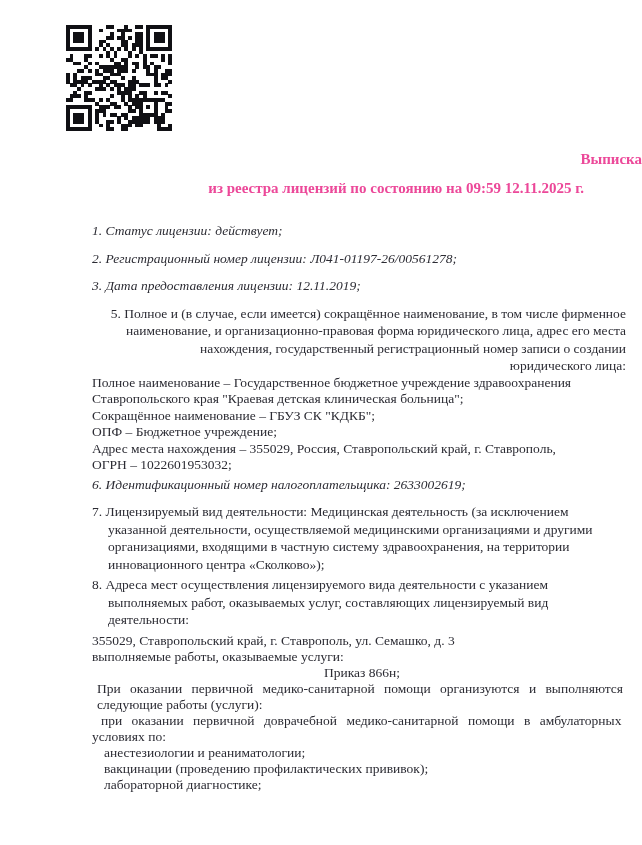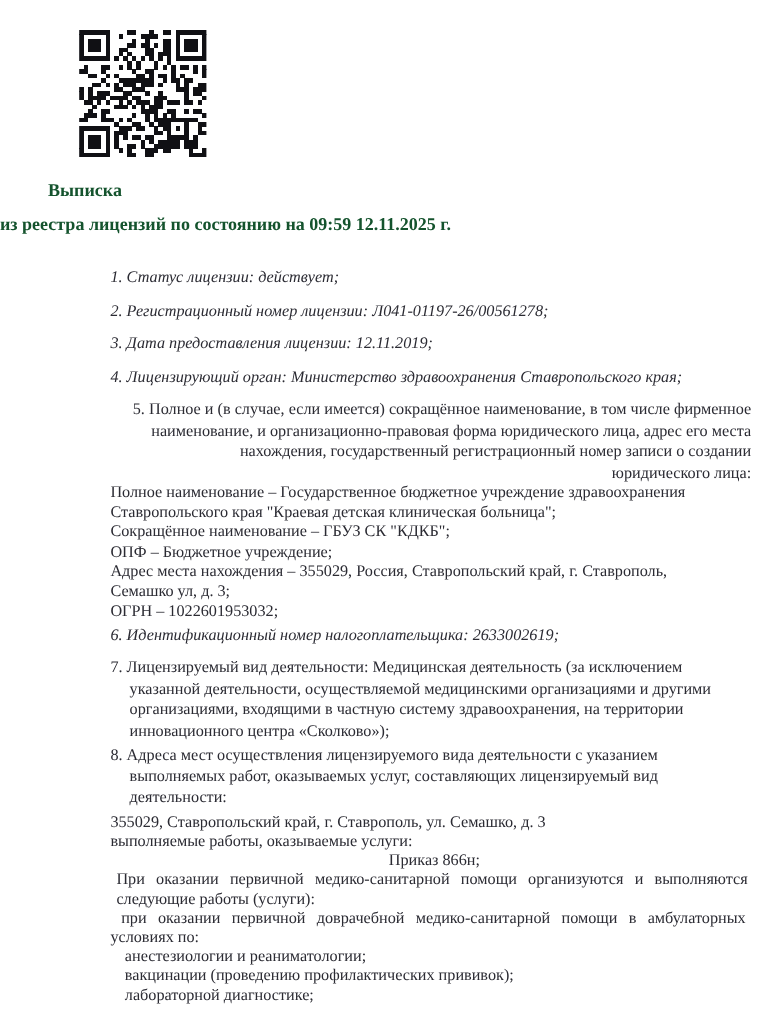--- a/index.html
+++ b/index.html
@@ -1,23 +1,23 @@
 <!DOCTYPE html>
 <html><head>
 <meta charset="utf-8">
 <style>
   html,body{margin:0;padding:0;background:#ffffff;}
   .page{
     position:relative;width:642px;height:845px;background:#ffffff;overflow:hidden;
     font-family:"Liberation Serif","DejaVu Serif",serif;color:#2b2b33;
   }
   .qr{position:absolute;left:66px;top:25px;width:106px;height:106px;}
-  .hdr{position:absolute;text-align:left;font-weight:700;font-size:15px;color:#14532d;}
+  .hdr{position:absolute;text-align:right;font-weight:700;font-size:15px;color:#ec4899;}
   .t1{left:40px;top:151px;width:602px;}
-  .t2{left:0;top:180px;width:568px;}
+  .t2{left:16px;top:180px;width:568px;}
   .body{position:absolute;left:92px;top:222px;width:534px;font-size:13.5px;}
   .item{margin:0 0 10px 0;line-height:17.5px;font-style:italic;}
   .wrap{margin:0;}
   .wrap .ln{line-height:17.5px;}
   .wrap .c{padding-left:16px;}
   .w5{margin-bottom:0;text-align:right;}
   .org{margin:0 0 2px 0;}
   .org .ln{line-height:16.5px;}
   .w7{margin-bottom:3px;}
   .w8{margin-bottom:4px;}
@@ -434,36 +434,34 @@
     </svg>
 
   <div class="hdr t1">Выписка</div>
   <div class="hdr t2">из реестра лицензий по состоянию на 09:59 12.11.2025 г.</div>
 
   <div class="body">
 
     <p class="item">1. Статус лицензии: действует;</p>
     <p class="item">2. Регистрационный номер лицензии: Л041-01197-26/00561278;</p>
     <p class="item">3. Дата предоставления лицензии: 12.11.2019;</p>
-    <p class="item">4. Лицензирующий орган: Министерство здравоохранения Ставропольского края;</p>
 
     <div class="wrap w5">
       <div class="ln">5. Полное и (в случае, если имеется) сокращённое наименование, в том числе фирменное</div>
       <div class="ln c">наименование, и организационно-правовая форма юридического лица, адрес его места</div>
       <div class="ln c">нахождения, государственный регистрационный номер записи о создании</div>
       <div class="ln c">юридического лица:</div>
     </div>
 
     <div class="org">
       <div class="ln">Полное наименование – Государственное бюджетное учреждение здравоохранения</div>
       <div class="ln">Ставропольского края "Краевая детская клиническая больница";</div>
       <div class="ln">Сокращённое наименование – ГБУЗ СК "КДКБ";</div>
       <div class="ln">ОПФ – Бюджетное учреждение;</div>
       <div class="ln">Адрес места нахождения – 355029, Россия, Ставропольский край, г. Ставрополь,</div>
-      <div class="ln">Семашко ул, д. 3;</div>
       <div class="ln">ОГРН – 1022601953032;</div>
     </div>
 
     <p class="item">6. Идентификационный номер налогоплательщика: 2633002619;</p>
 
     <div class="wrap w7">
       <div class="ln">7. Лицензируемый вид деятельности: Медицинская деятельность (за исключением</div>
       <div class="ln c">указанной деятельности, осуществляемой медицинскими организациями и другими</div>
       <div class="ln c">организациями, входящими в частную систему здравоохранения, на территории</div>
       <div class="ln c">инновационного центра «Сколково»);</div>

